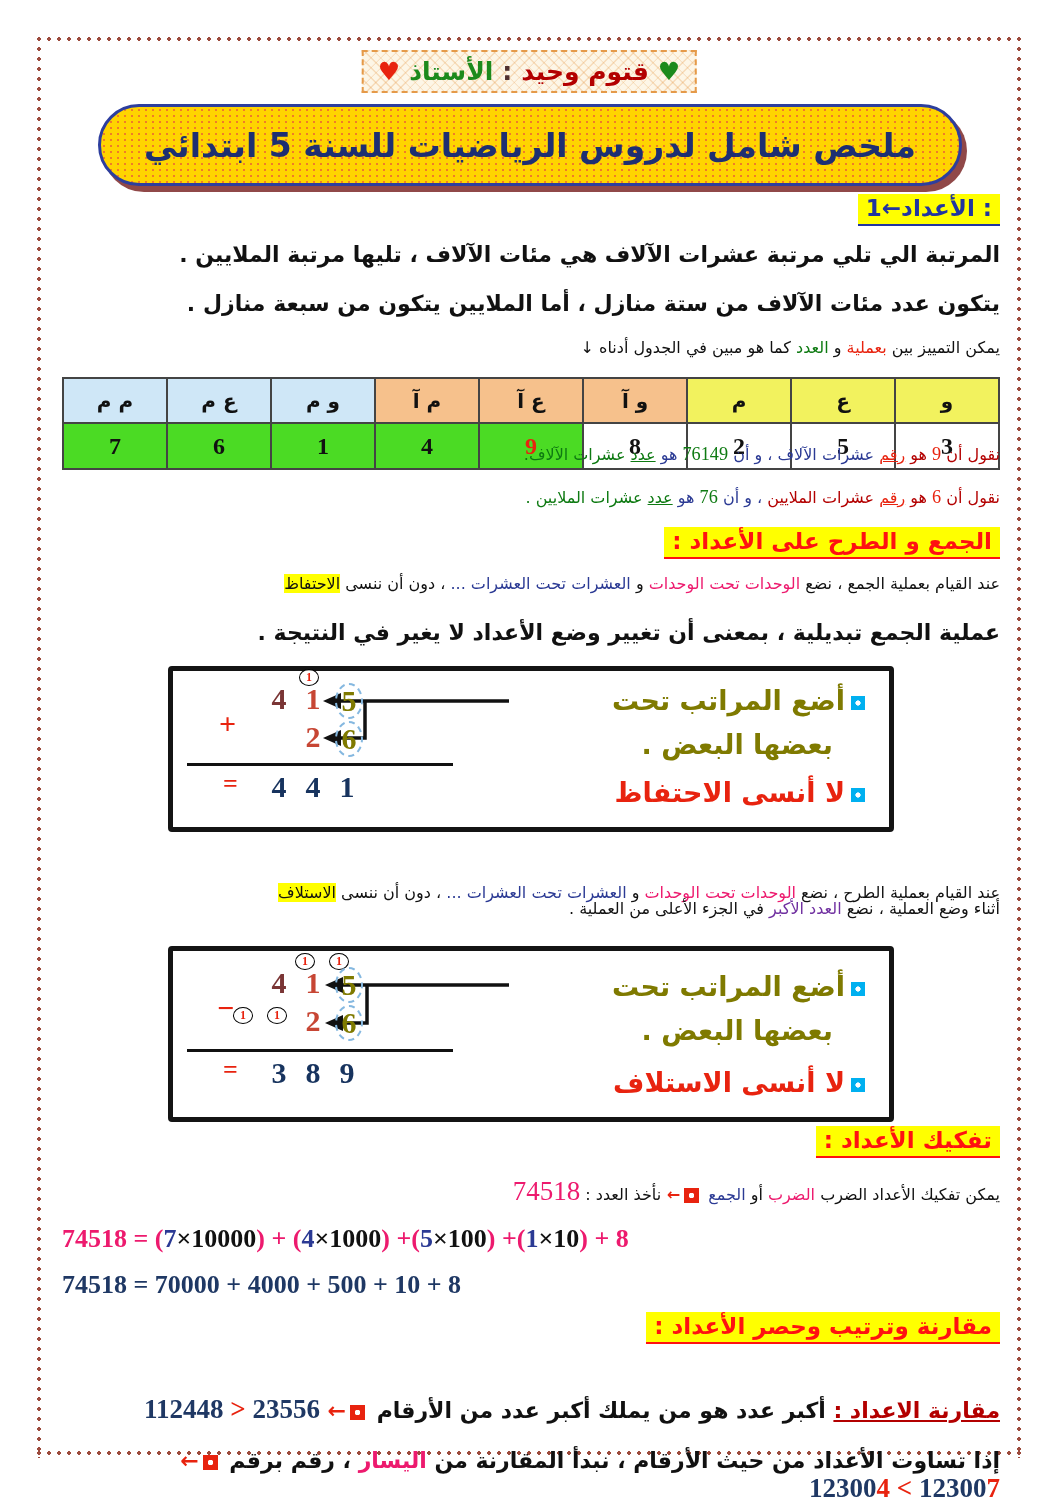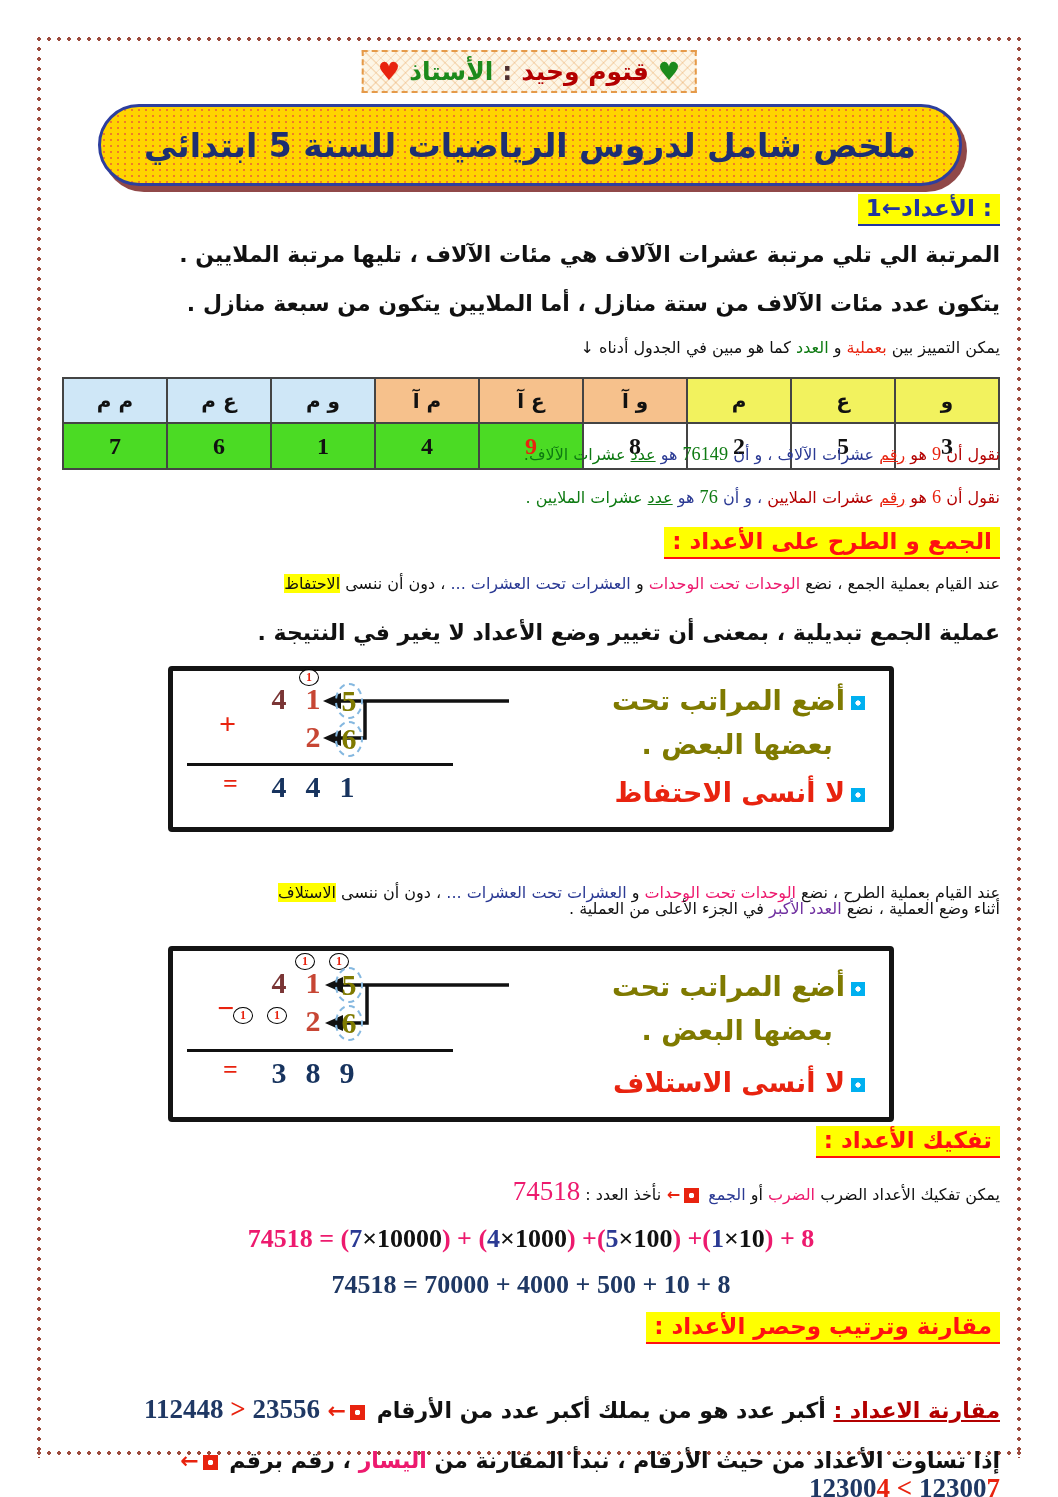--- a/index.html
+++ b/index.html
@@ -9,21 +9,21 @@
   .chain{position:absolute;background-color:transparent;
     background-image:radial-gradient(circle 3px at 5px 5px,#9c4a3c 58%,rgba(0,0,0,0) 66%),
                      radial-gradient(circle 1.3px at 5px 5px,#f3d9cf 50%,rgba(0,0,0,0) 60%);
     background-size:10px 10px;}
   .chain.h{left:34px;right:34px;height:10px;}
   .chain.v{top:34px;bottom:39px;width:10px;}
   .chain.t{top:34px;} .chain.b{bottom:39px;} .chain.l{left:34px;} .chain.r{right:34px;}
 
   .blk{position:absolute;left:62px;right:58px;}
   .rtl{direction:rtl;text-align:right;}
-  .ctr{text-align:center;}
+  .ctr{}
 
   
   .teacher{position:absolute;top:50px;left:50%;transform:translateX(-50%);
     background:#fdf6e7;border:2px dashed #e59a49;padding:5px 14px;
     background-image:repeating-linear-gradient(45deg,rgba(229,154,73,.30) 0 1px,transparent 1px 7px),
                      repeating-linear-gradient(-45deg,rgba(229,154,73,.30) 0 1px,transparent 1px 7px);
     display:flex;align-items:center;gap:9px;font-size:25px;font-weight:700;white-space:nowrap;}
   .heart-red{color:#e8230f;} .heart-green{color:#1c8a1c;}
   .t-label{color:#1c8a1c;} .t-colon{color:#503030;} .t-name{color:#b30000;text-align:center;}
 

